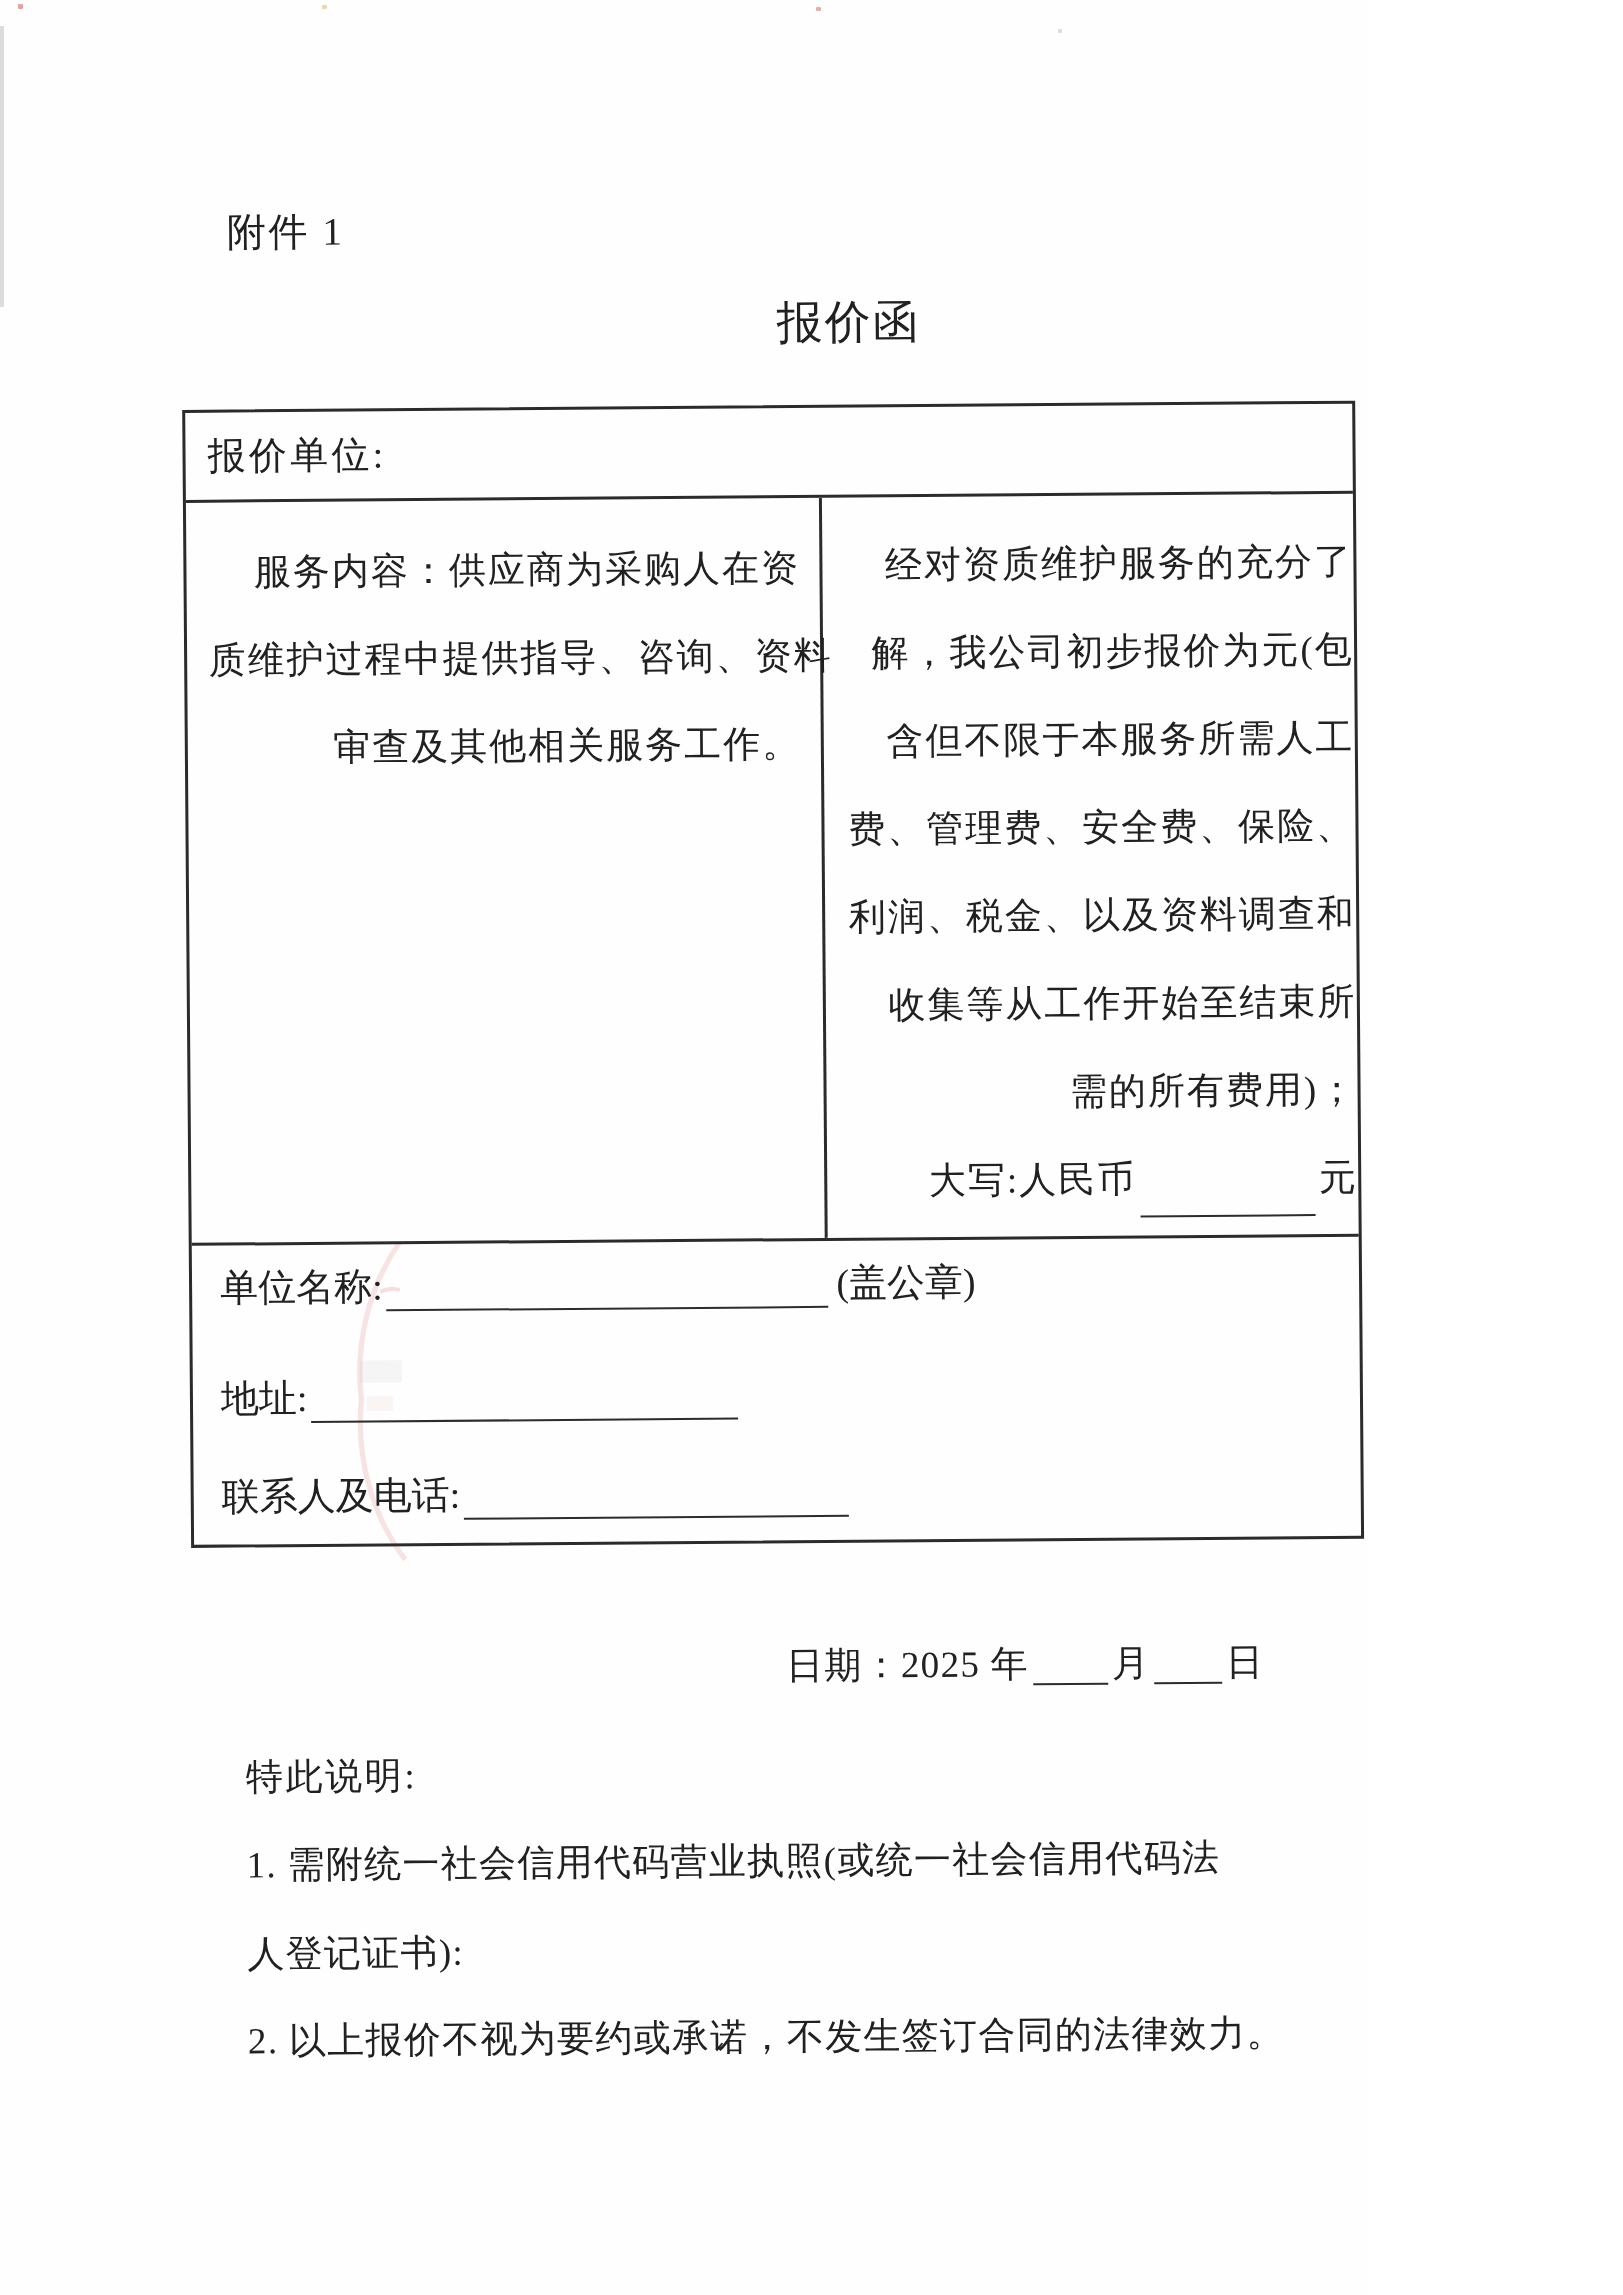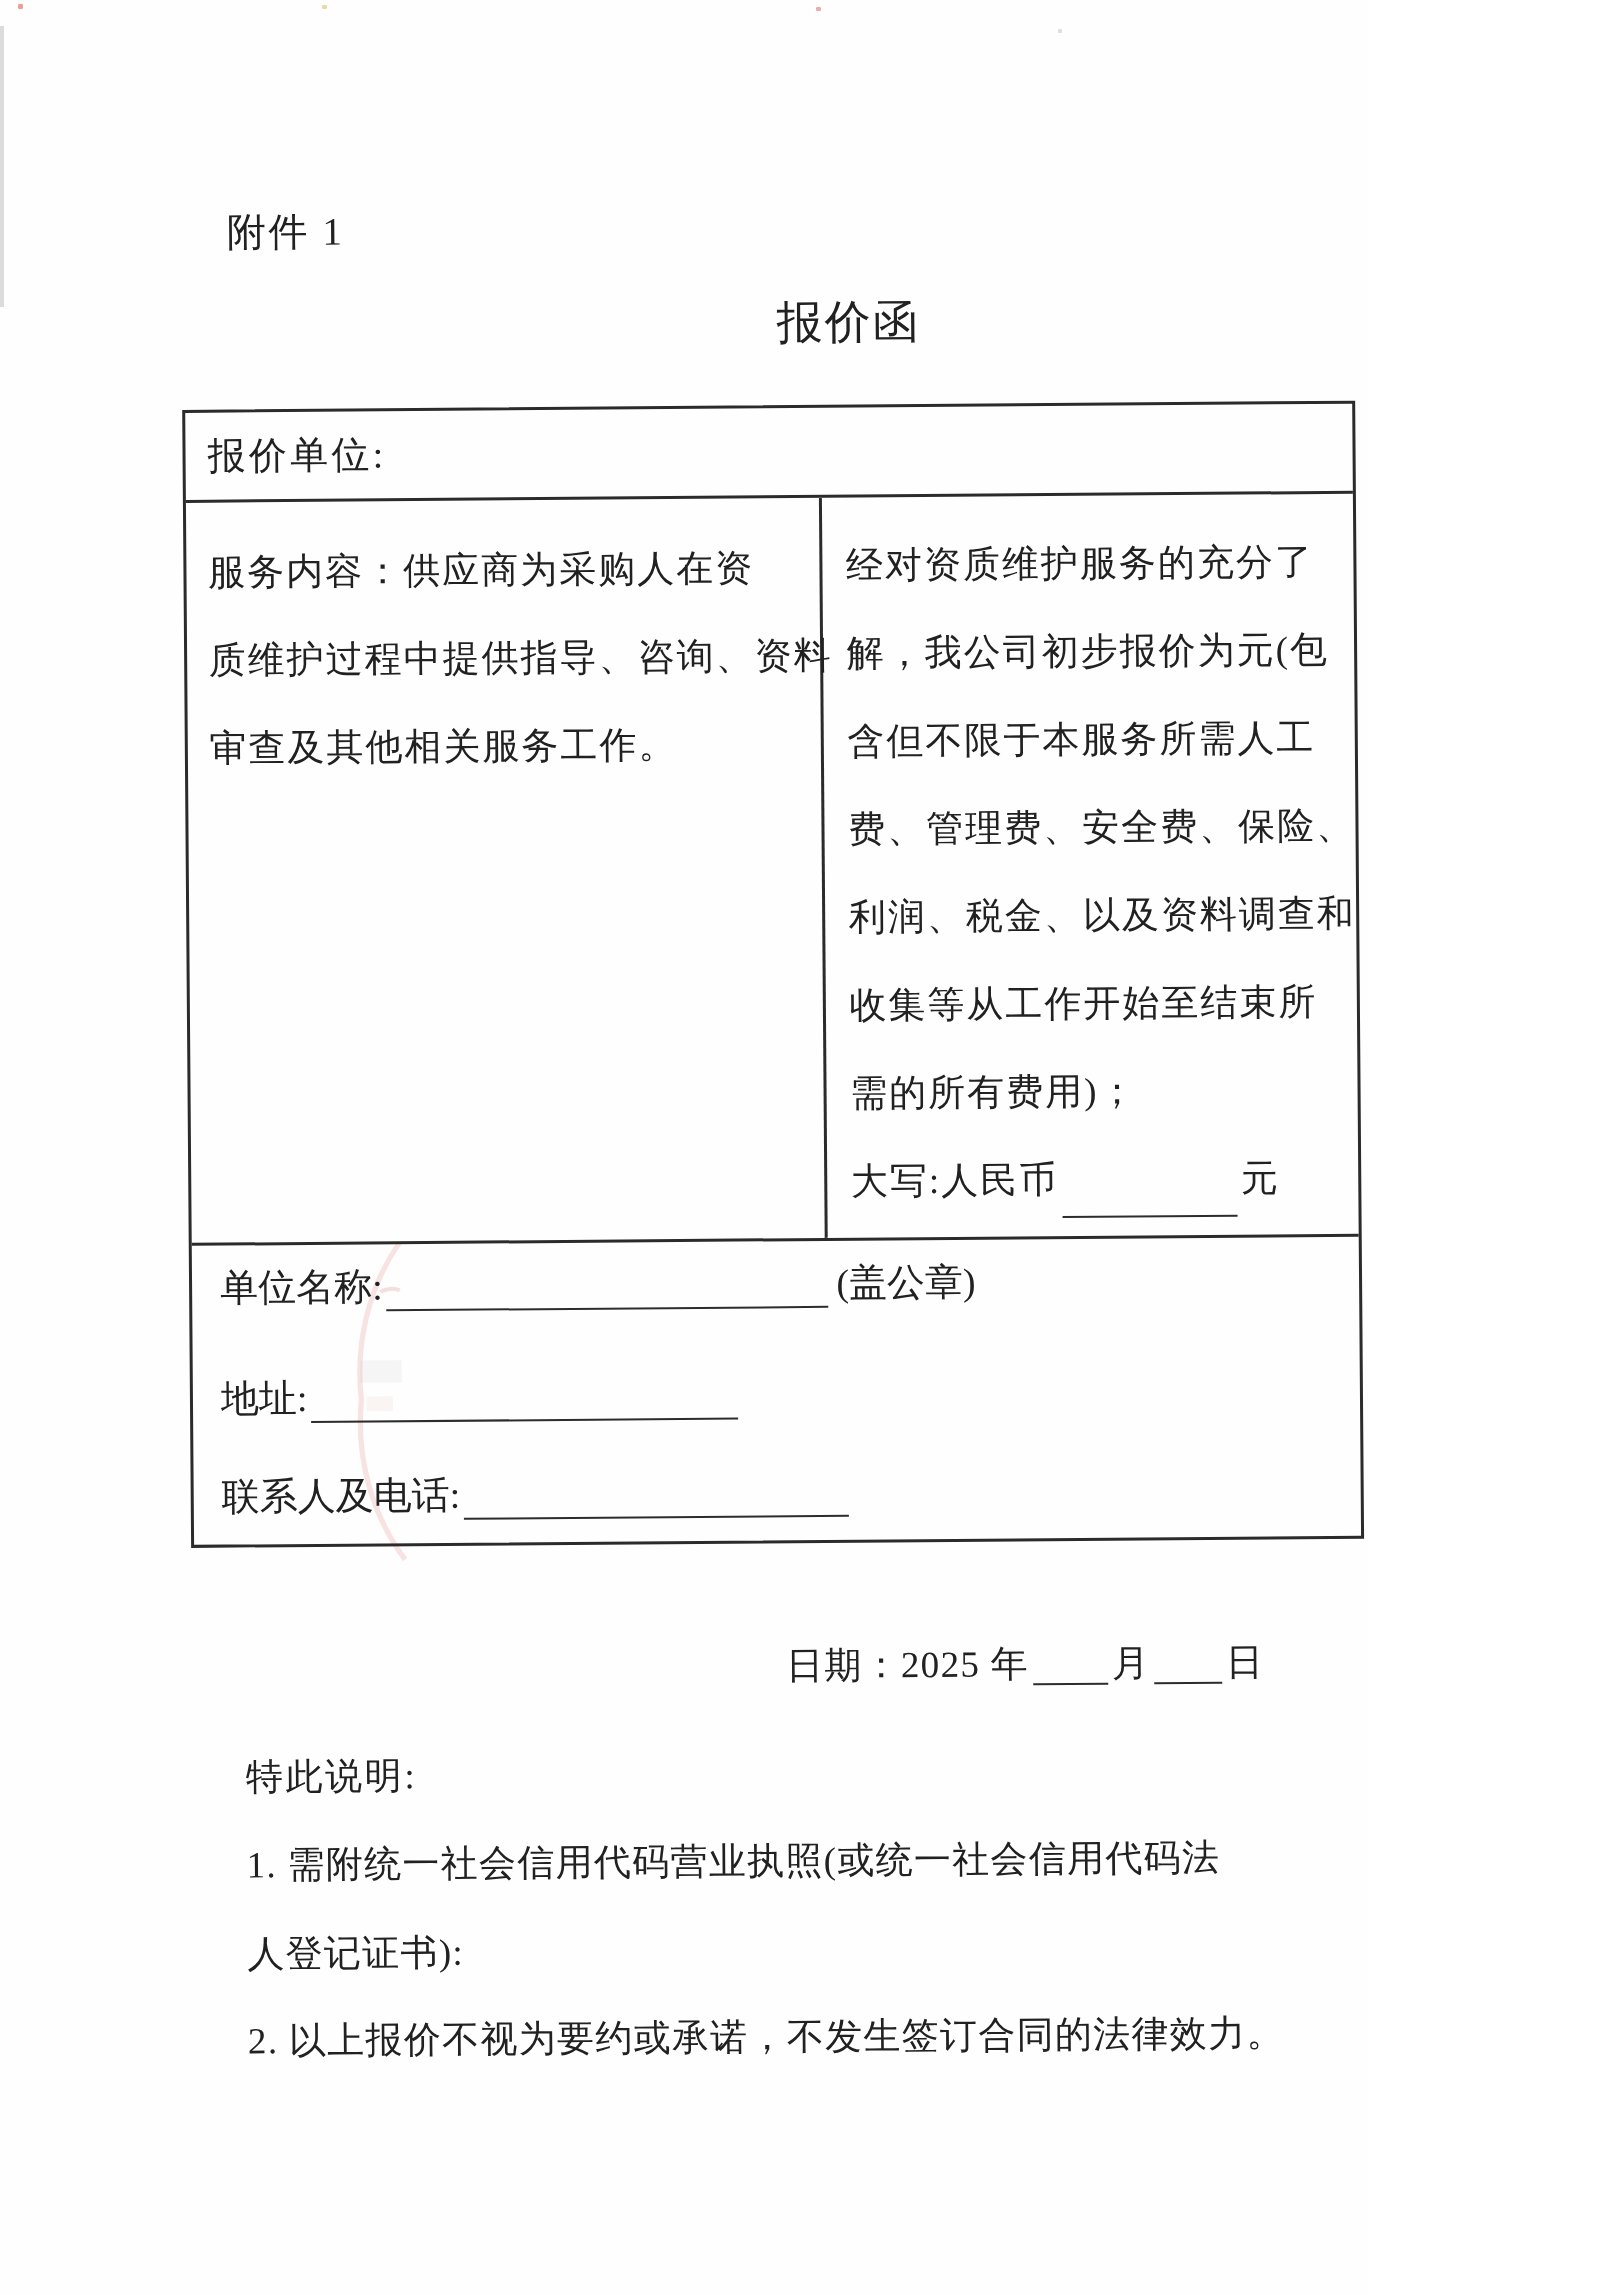--- a/index.html
+++ b/index.html
@@ -3,20 +3,21 @@
 <meta charset="utf-8">
 <style>
   html,body{margin:0;padding:0;background:#ffffff;}
   .page{
     position:relative;
     width:1368px;height:2295px;
     background:#fefefe;
     overflow:hidden;
     font-family:"Liberation Serif","DejaVu Serif",serif;
     color:#212121;
+    text-align:right;
   }
   .skew{position:absolute;inset:0;transform:rotate(-0.45deg);transform-origin:50% 50%;}
   .txt{position:absolute;white-space:nowrap;}
   .attachment{left:234px;top:202px;font-size:39px;letter-spacing:2.6px;}
   .doc-title{left:783px;top:293px;font-size:46px;letter-spacing:2px;}
   
   .quote-table{
     position:absolute;left:188px;top:406px;width:1173px;height:1138px;
     border:3.3px solid #2b2b2b;box-sizing:border-box;background:transparent;
   }

